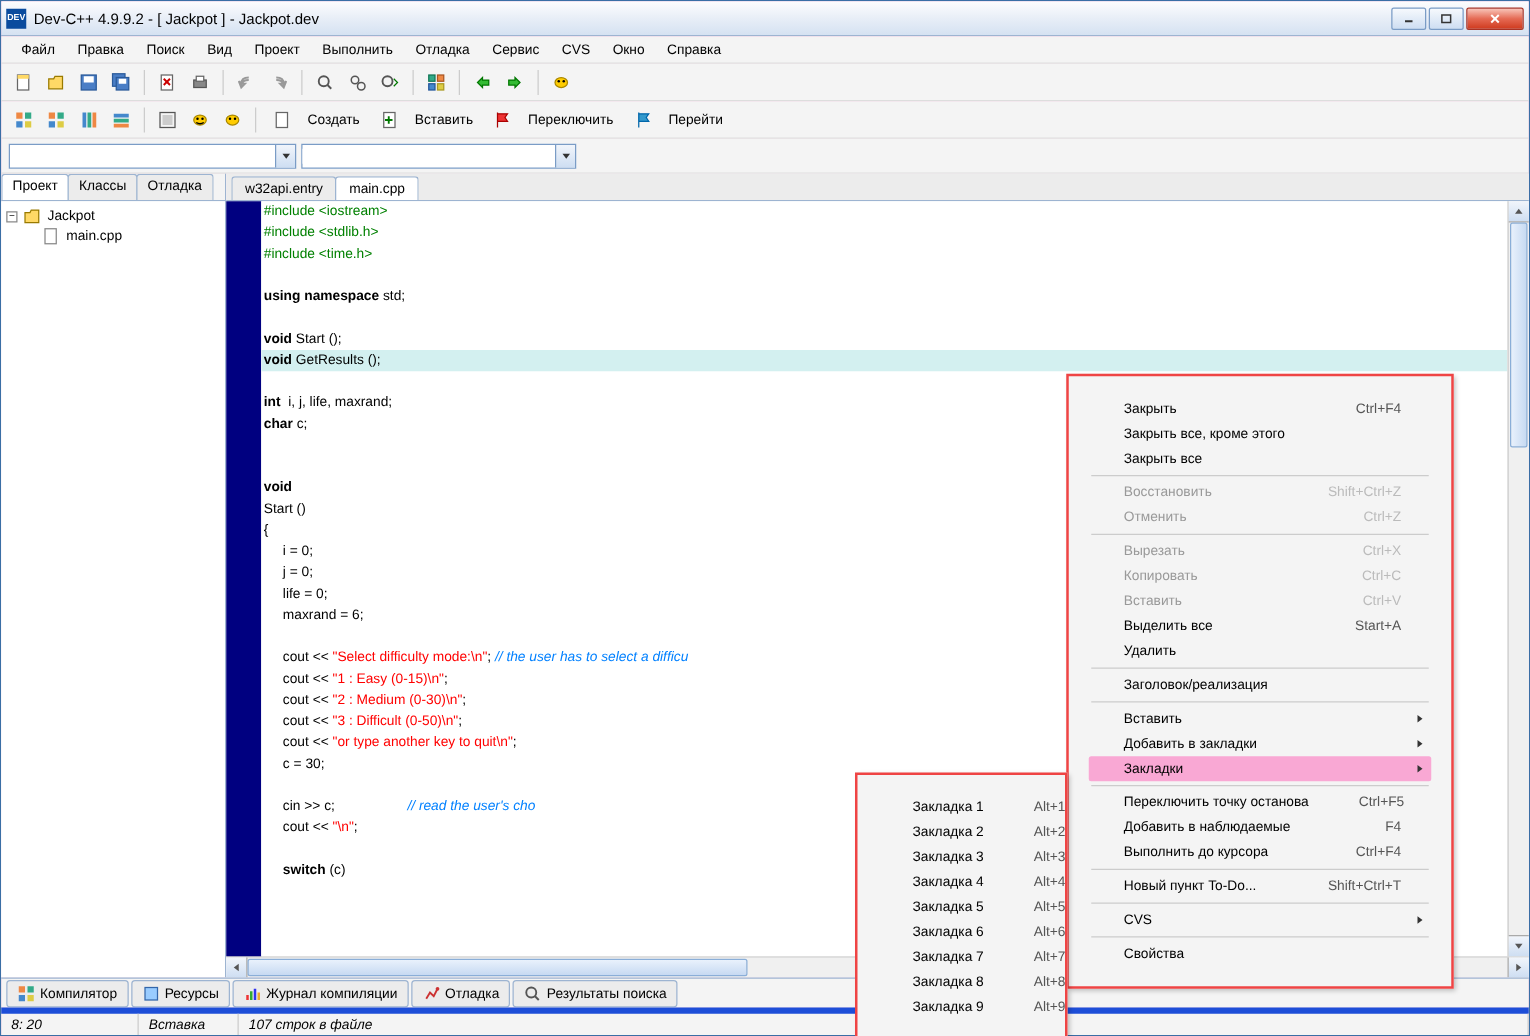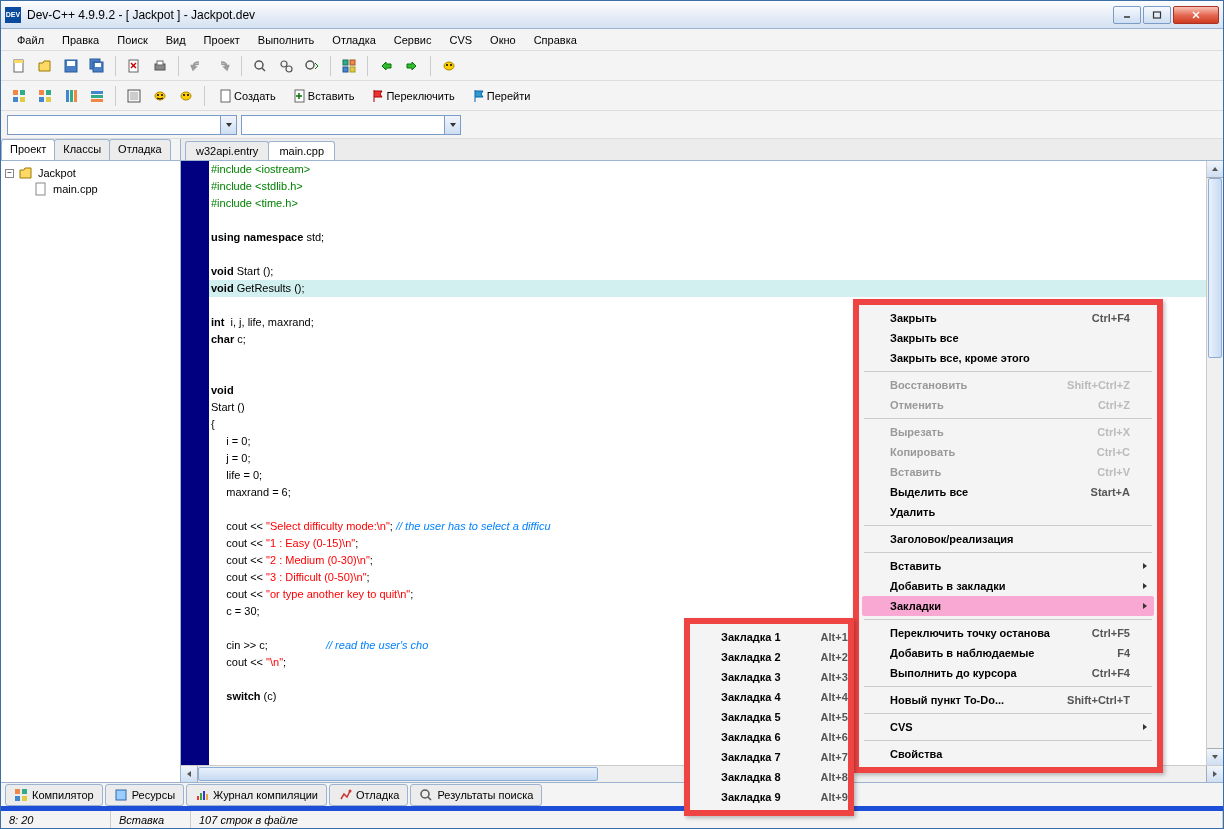--- a/index.html
+++ b/index.html
@@ -10,21 +10,21 @@
 .titlebar-text { flex: 1; color: #000; font-size: 12px; }
 .winbtns { display: flex; gap: 2px; }
 .winbtn { width: 28px; height: 18px; background: linear-gradient(#f6f9fd, #cedef2); border: 1px solid #7a9cc6; border-radius: 2px; display: flex; align-items: center; justify-content: center; cursor: pointer; }
 .winbtn.close { background: linear-gradient(#f8c4b8, #e56a54, #cf3b1f); border-color: #a93224; color: #fff; width: 46px; }
 .winbtn svg { width: 10px; height: 10px; }
 .menubar { height: 22px; background: #f4f4f4; display: flex; align-items: center; padding: 0 8px; gap: 2px; border-bottom: 1px solid #ddd; }
 .menuitem { padding: 3px 7px; cursor: pointer; border: 1px solid transparent; border-radius: 2px;}
 .toolbar { height: 30px; background: #f4f4f4; display: flex; align-items: center; padding: 0 6px; gap: 2px; border-bottom: 1px solid #ddd; }
 .tbtn { width: 24px; height: 24px; display: flex; align-items: center; justify-content: center; cursor: pointer; border: 1px solid transparent; border-radius:2px;}
 .tsep { width: 1px; height: 20px; background: #ccc; margin: 0 4px; }
-.tbtn-label { height: 24px; padding: 0 6px; display: flex; align-items: center; gap: 0; cursor: pointer; border: 1px solid transparent; border-radius:3px;}
+.tbtn-label { height: 24px; padding: 0 6px; display: flex; align-items: center; gap: 12px; cursor: pointer; border: 1px solid transparent; border-radius:3px;}
 .tbtn-label .ic { width: 16px; height: 16px; display:flex;align-items:center;justify-content:center;}
 .combos { height: 28px; background: #f4f4f4; display: flex; align-items: center; padding: 0 6px; gap: 4px; border-bottom: 1px solid #ddd; }
 .combo { height: 20px; background: #fff; border: 1px solid #7a9cc6; display: flex; align-items: center; }
 .combo input { flex: 1; border: none; outline: none; padding: 0 4px; font-size: 11px; }
 .combo .dd { width: 16px; height: 18px; background: linear-gradient(#f1f5fb,#cedef2); border-left: 1px solid #7a9cc6; display: flex; align-items: center; justify-content: center;cursor:pointer; }
 .main { flex: 1; display: flex; min-height: 0; }
 .sidebar { width: 180px; background: #f4f4f4; border-right: 1px solid #9db4d1; display: flex; flex-direction: column; }
 .sidetabs { height: 22px; display: flex; border-bottom: 1px solid #9db4d1; }
 .sidetab { padding: 3px 8px; background: #fff; border: 1px solid #9db4d1; border-bottom:none; border-top-left-radius:3px; border-top-right-radius:3px; margin-right:-1px; cursor:pointer;}
 .sidetab.active { background: #fff; z-index:1;}
@@ -56,21 +56,21 @@
 .scrollbar-h { height:17px; background:#f0f0f0; border-top:1px solid #ccc; display:flex;}
 .scrollbar-h .arr {width:17px;background: linear-gradient(#f1f5fb,#cedef2);border-right:1px solid #aaa;display:flex;align-items:center;justify-content:center;cursor:pointer;}
 .scrollbar-h .arr.right{border-left:1px solid #aaa;border-right:none;}
 .scrollbar-h .track{flex:1;position:relative;}
 .scrollbar-h .thumb{position:absolute;left:0;top:1px;bottom:1px;width:400px;background: linear-gradient(#e9f1fc,#c7daf2);border:1px solid #8aaed8;border-radius:2px;}
 .bottom-tabs { height: 24px; background: #f4f4f4; display: flex; align-items: center; padding: 0 4px; gap:0; border-top:1px solid #9db4d1;}
 .btab { padding: 3px 8px; display: flex; align-items: center; gap: 4px; border: 1px solid #9db4d1; background:#ececec; border-radius:3px; margin-right:2px; cursor:pointer;}
 .btab .ic { width: 14px; height: 14px; }
 .statusbar { height: 22px; background: #f4f4f4; display: flex; border-top: 5px solid #1d4ed8; font-style: italic; }
 .status-cell { padding: 0 8px; border-right: 1px solid #ccc; height:100%; display:flex; align-items:center;}
-.ctxmenu { position: absolute; background: #f4f4f4; border: 6px solid #ef4444; box-shadow: 2px 2px 4px rgba(0,0,0,0.25); padding: 3px; z-index:100;font-weight:bold;}
+.ctxmenu { position: absolute; background: #f4f4f4; border: 2px solid #ef4444; box-shadow: 2px 2px 4px rgba(0,0,0,0.25); padding: 16px; z-index:100;}
 .ctxmenu .mi { padding: 4px 24px 4px 28px; display: flex; justify-content: space-between; gap: 40px; cursor: pointer; white-space:nowrap; position:relative;}
 .ctxmenu .mi.disabled { color: #999; }
 .ctxmenu .mi.highlighted { background: #f9a8d4; border-radius:2px;}
 .ctxmenu .sep { height: 1px; background: #ccc; margin: 3px 2px; }
 .ctxmenu .mi .submenu-arrow { position: absolute; right: 6px; top: 50%; transform: translateY(-50%); }
 .ctxmenu .mi .sc { color: #555; }
 .ctxmenu .mi.disabled .sc { color:#bbb;}
 svg { display: block; }
 </style>
 </head>
@@ -442,24 +442,24 @@
     <div class="status-cell" style="flex:1">107 строк в файле</div>
   </div>
 </div>
 
 <div class="ctxmenu" style="left:853px; top:299px; width:310px;" id="ctxmain">
     <div class="mi">
       <span>Закрыть</span>
       <span class="sc">Ctrl+F4</span>
     </div>
     <div class="mi">
+      <span>Закрыть все, кроме этого</span>
+    </div>
+    <div class="mi">
       <span>Закрыть все</span>
-    </div>
-    <div class="mi">
-      <span>Закрыть все, кроме этого</span>
     </div>
     <div class="sep"></div>
     <div class="mi disabled">
       <span>Восстановить</span>
       <span class="sc">Shift+Ctrl+Z</span>
     </div>
     <div class="mi disabled">
       <span>Отменить</span>
       <span class="sc">Ctrl+Z</span>
     </div>

